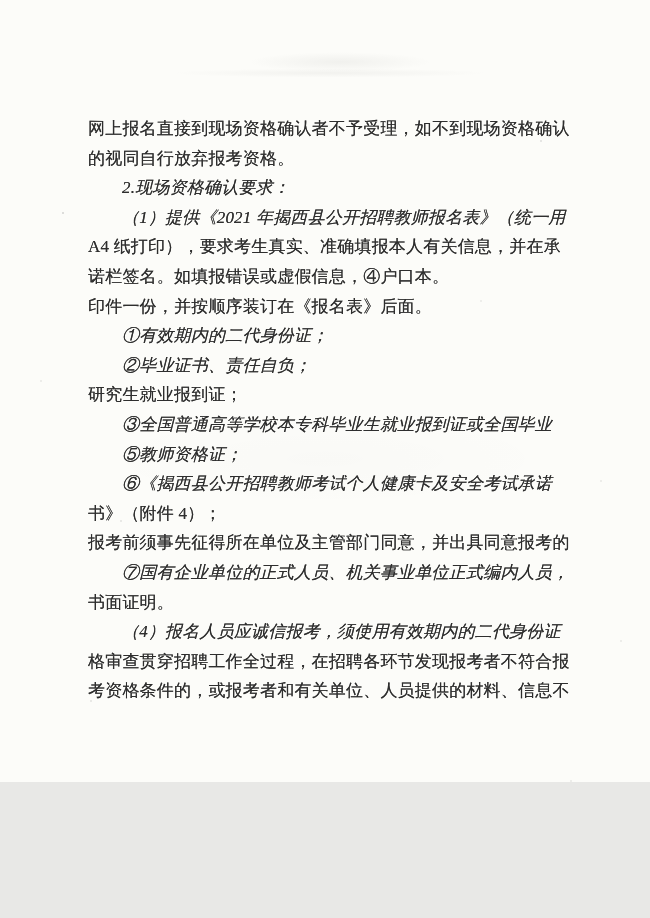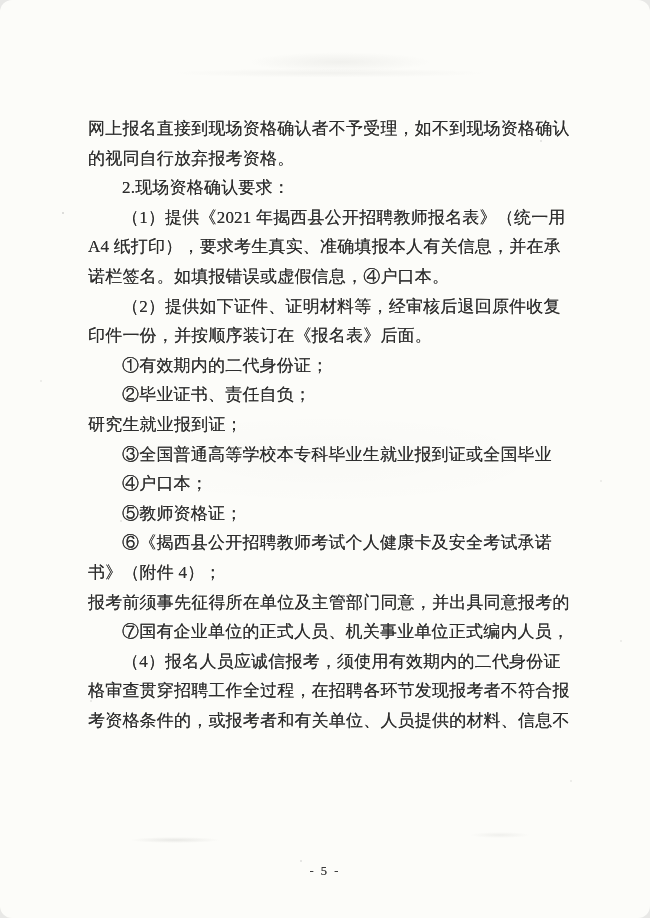--- a/index.html
+++ b/index.html
@@ -1,23 +1,22 @@
 <!DOCTYPE html>
 <html><head>
 <meta charset="utf-8">
 <style>
   html,body { margin:0; padding:0; background:#e8e8e6; }
   .page {
     position:relative;
-    width:650px; height:918px;
+    width:650px; height:782px;
     margin:0 auto;
     background:#fcfcf9;
     overflow:hidden;
     font-family:"Liberation Serif","DejaVu Serif",serif;
-    border-radius:12px;
   }
   
   .page::before {
     content:"";
     position:absolute; inset:0;
     background:
       radial-gradient(ellipse 130px 14px at 340px 62px, rgba(140,140,135,0.10), transparent 70%),
       radial-gradient(ellipse 210px 6px at 330px 73px, rgba(120,120,115,0.08), transparent 75%),
       radial-gradient(ellipse 60px 4px  at 175px 840px, rgba(120,120,115,0.15), transparent 75%),
       radial-gradient(ellipse 40px 4px  at 500px 835px, rgba(130,130,125,0.10), transparent 75%),
@@ -47,21 +46,21 @@
   }
   .line {
     height:29.6px;
     line-height:29.6px;
     font-size:17px;
     color:#2e2e2e;
     letter-spacing:0.2px;
     white-space:nowrap;
     text-shadow:0 0 0.6px rgba(55,55,55,0.85);
   }
-  .line.indent { text-indent:34px; }
+  .line.indent { text-indent:34px;font-style:italic; }
   .page-number {
     position:absolute;
     left:0; top:864px; width:100%;
     text-align:center;
     font-size:12.5px;
     letter-spacing:2px;
     color:#3a3a3a;
     text-shadow:0 0 0.5px rgba(60,60,60,0.8);
   }
 </style>
@@ -70,30 +69,29 @@
 
 <div class="page" style="background: rgb(252, 252, 249);">
   <div class="speckles"></div>
   <div class="text-block" style="color: rgb(46, 46, 46);">
       <div class="line">网上报名直接到现场资格确认者不予受理，如不到现场资格确认</div>
       <div class="line">的视同自行放弃报考资格。</div>
       <div class="line indent">2.现场资格确认要求：</div>
       <div class="line indent">（1）提供《2021 年揭西县公开招聘教师报名表》（统一用</div>
       <div class="line">A4 纸打印），要求考生真实、准确填报本人有关信息，并在承</div>
       <div class="line">诺栏签名。如填报错误或虚假信息，④户口本。</div>
-      <div class="line indent">（2）提供如下证件、证明材料等，经审核后退回原件收复</div>
       <div class="line">印件一份，并按顺序装订在《报名表》后面。</div>
       <div class="line indent">①有效期内的二代身份证；</div>
       <div class="line indent">②毕业证书、责任自负；</div>
       <div class="line">研究生就业报到证；</div>
       <div class="line indent">③全国普通高等学校本专科毕业生就业报到证或全国毕业</div>
-      <div class="line indent">④户口本；</div>
       <div class="line indent">⑤教师资格证；</div>
       <div class="line indent">⑥《揭西县公开招聘教师考试个人健康卡及安全考试承诺</div>
       <div class="line">书》（附件 4）；</div>
       <div class="line">报考前须事先征得所在单位及主管部门同意，并出具同意报考的</div>
       <div class="line indent">⑦国有企业单位的正式人员、机关事业单位正式编内人员，</div>
+      <div class="line">书面证明。</div>
       <div class="line indent">（4）报名人员应诚信报考，须使用有效期内的二代身份证</div>
       <div class="line">格审查贯穿招聘工作全过程，在招聘各环节发现报考者不符合报</div>
       <div class="line">考资格条件的，或报考者和有关单位、人员提供的材料、信息不</div>
     </div>
   <div class="page-number">- 5 -</div>
 </div>
 
 </body></html>

